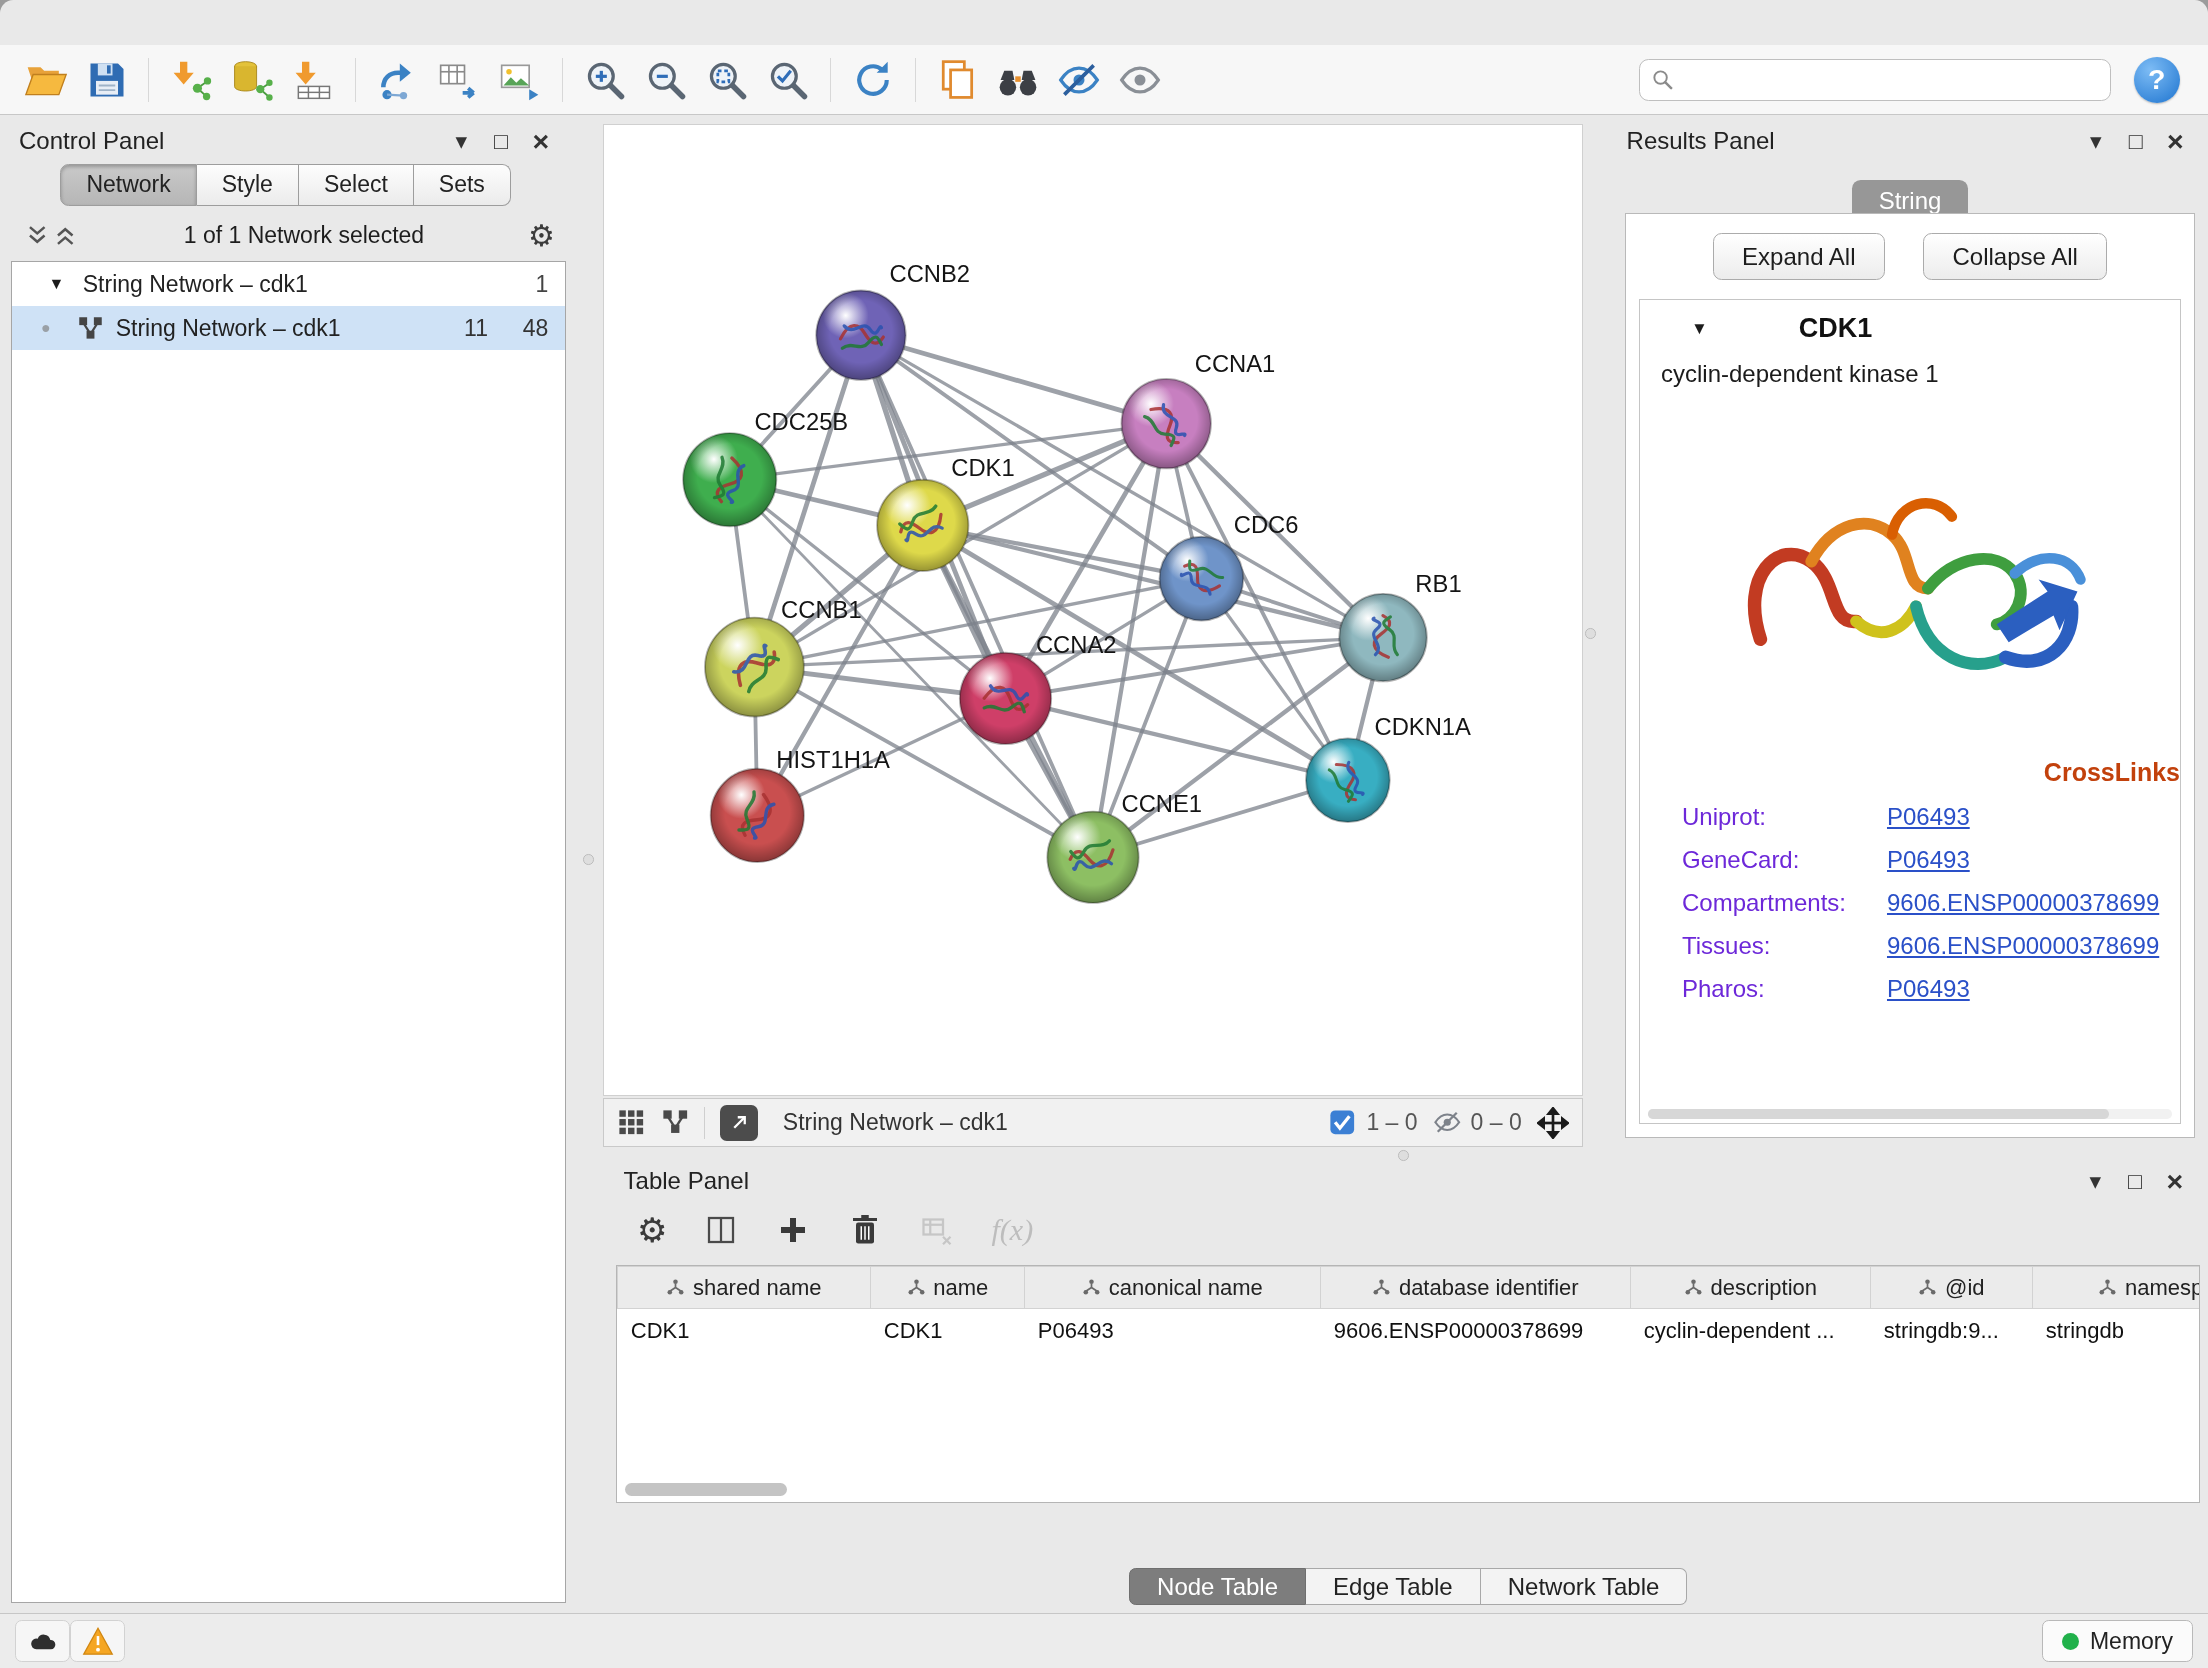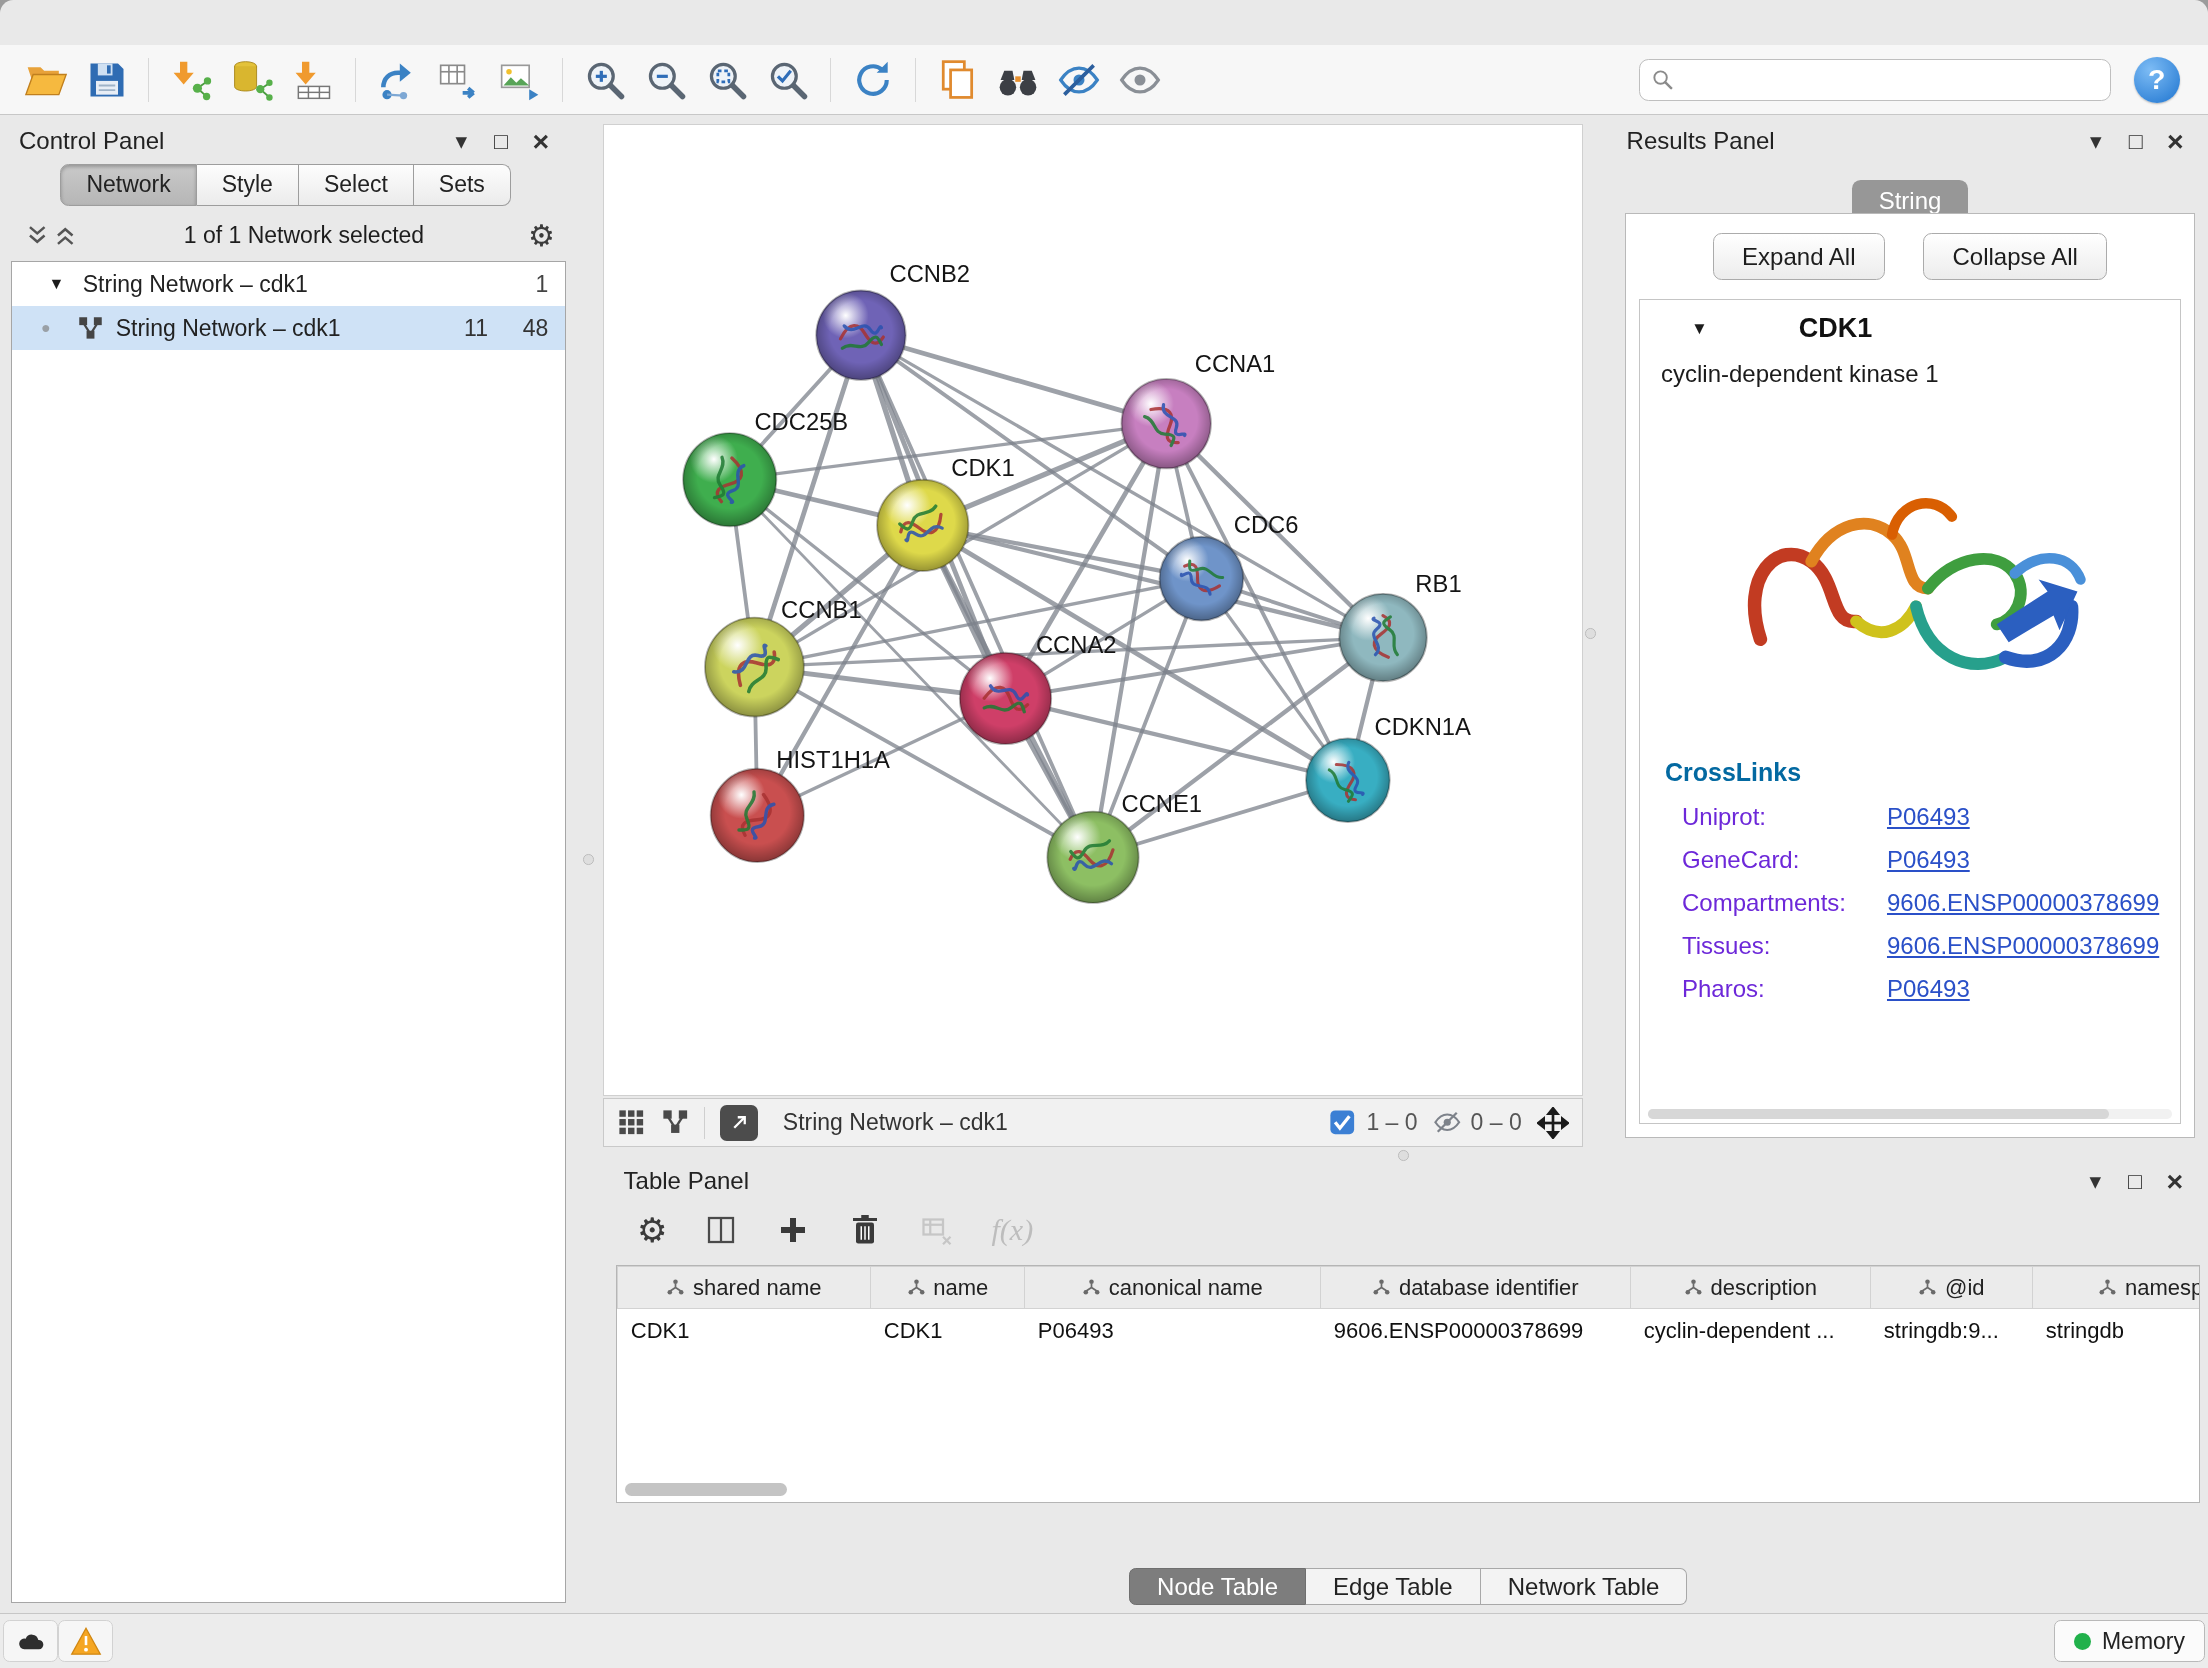--- a/index.html
+++ b/index.html
@@ -78,21 +78,21 @@
     display:flex; flex-direction:column; padding:13.3px 9.5px 9.5px; }
   .rp-actions { display:flex; justify-content:center; gap:38px; margin:5.7px 0 19px; }
   .rbtn { border:1px solid #ababab; border-radius:8.6px; background:linear-gradient(#ffffff,#ececec);
     padding:8.6px 28.5px; font-size:24px; color:#1d1d1d; }
   .rp-section { flex:1; border:1px solid #c5c5c5; margin:0 3.8px 3.8px; display:flex; flex-direction:column; overflow:hidden; position:relative; }
   .rp-sec-header { display:flex; align-items:center; padding:13.3px 0 7.6px 51px; }
   .rp-sec-header .tri { font-size:17px; color:#1c1c1c; }
   .rp-sec-title { margin-left:91px; font-size:27px; font-weight:bold; color:#111; }
   .rp-desc { padding:7.6px 0 0 21px; font-size:24px; color:#1b1b1b; }
   .protein { margin:27px auto 5.7px; display:block; }
-  .rp-cross-title { font-weight:bold; font-size:25px; padding:15px 0 7.6px 25px; color:#0369a1; }
+  .rp-cross-title { font-weight:bold; font-size:25px; padding:15px 0 7.6px 25px; color:#c2410c;text-align:right; }
   .rp-link-row { display:flex; padding:7.6px 0 7.6px 42px; font-size:24px; }
   .rp-link-label { width:205px; color:#6d28d9; }
   .rp-link-row a { color:#2a50c8; text-decoration:underline; }
   .rp-hscroll { position:absolute; bottom:3.8px; left:7.6px; right:7.6px; height:9.5px; background:#f1f1f1; border-radius:4.8px; }
   .rp-hscroll .thumb { width:88%; height:9.5px; background:#d7d7d7; border-radius:4.8px; }
 
   
   #table-panel { position:absolute; left:616px; top:1162px; right:7.6px; bottom:57px; }
   .tp-toolbar { height:59px; display:flex; align-items:center; gap:36px; padding-left:21px; }
   .tp-toolbar .gear { font-size:34px; color:#3b3b3b; }
@@ -108,21 +108,21 @@
   .tp-scroll .thumb { width:162px; height:13.3px; background:#c4c4c4; border-radius:6.7px; }
   .tp-tabs { position:absolute; bottom:5.7px; left:0; right:0; display:flex; justify-content:center; }
   .tp-tab { height:37px; padding:0 27px; display:flex; align-items:center; font-size:24px;
     border:1px solid #a8a8a8; border-left:none; background:#f3f3f3; color:#222; }
   .tp-tab.first { border-left:1px solid #a8a8a8; border-radius:6.7px 0 0 6.7px; }
   .tp-tab.last { border-radius:0 6.7px 6.7px 0; }
   .tp-tab.active { background:#7d7d7d; color:#fff; border-color:#6f6f6f; }
 
   
   #statusbar { position:absolute; left:0; right:0; bottom:0; height:55px; background:#ececec; border-top:1px solid #c6c6c6;
-    display:flex; align-items:center; padding:0 3px; }
+    display:flex; align-items:center; padding:0 15px; }
   .sbtn { width:55px; height:42px; border:1px solid #d2d2d2; border-radius:6.7px; background:#f6f6f6;
     display:flex; align-items:center; justify-content:center; }
   .sbtn svg { width:32px; height:28.5px; }
   #memorybtn { margin-left:auto; border:1px solid #b9b9b9; border-radius:6.7px; background:#fbfbfb; height:42px;
     display:flex; align-items:center; gap:11.4px; padding:0 19px; font-size:23px; }
   .green-dot { width:17px; height:17px; border-radius:50%; background:#21b14b; }
 
   .splitter-dot { position:absolute; width:10.5px; height:10.5px; border-radius:50%; background:#dedede; border:1px solid #bdbdbd; }
 </style>
 </head>

